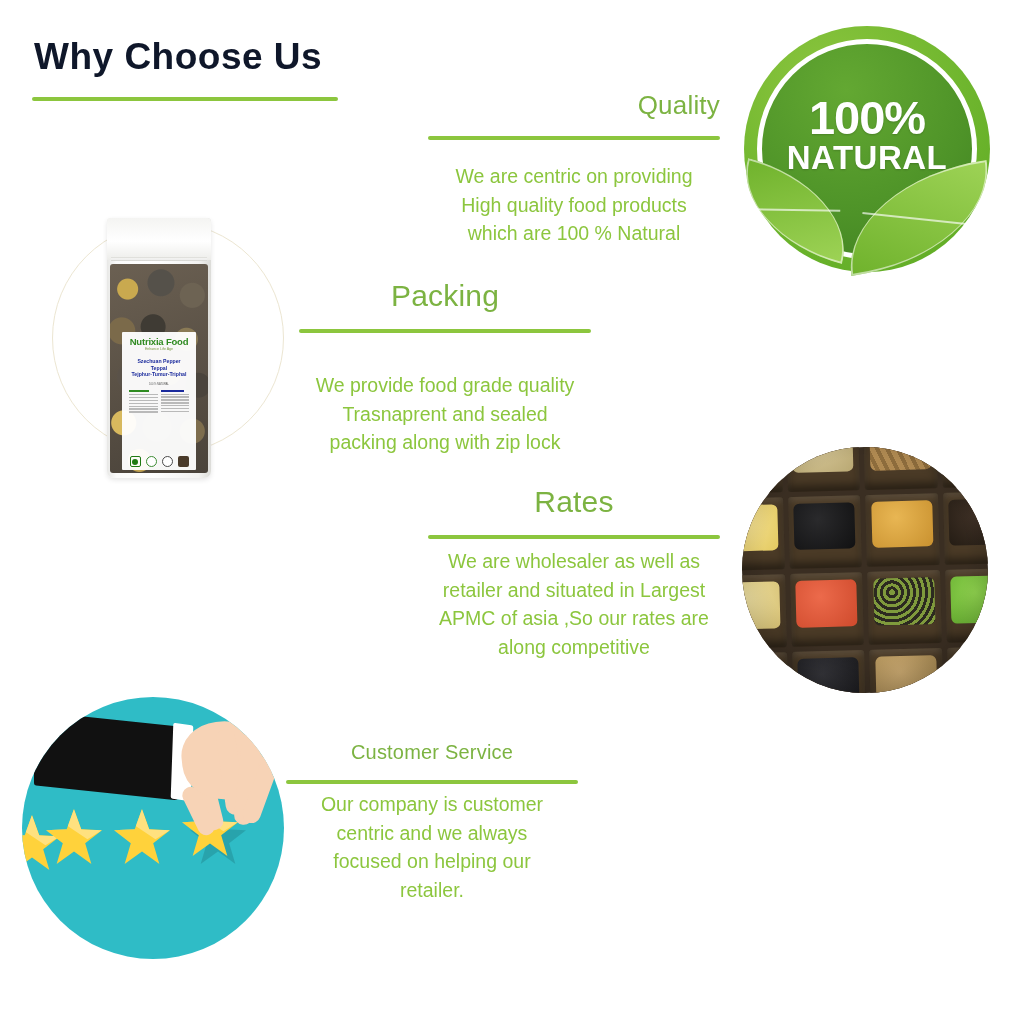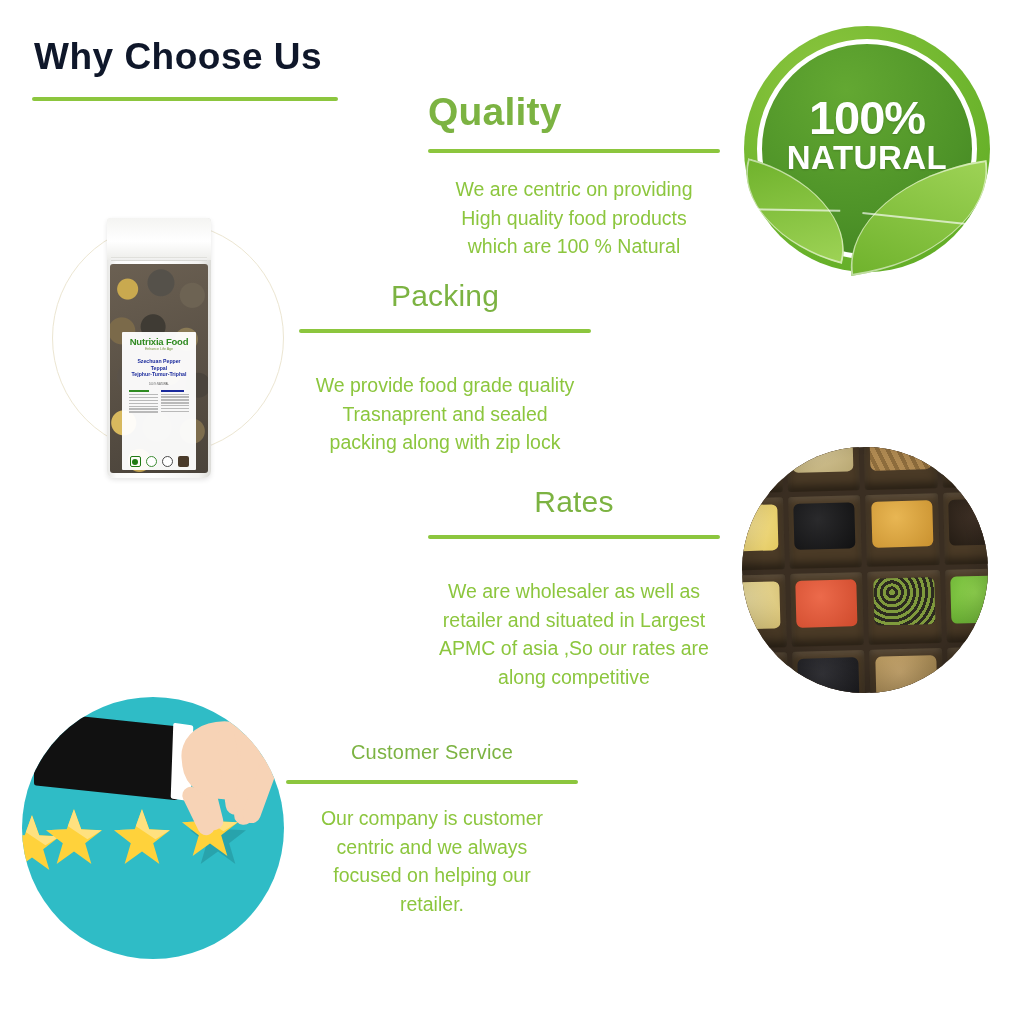--- a/index.html
+++ b/index.html
@@ -306,21 +306,21 @@
 <body>
 
 <div id="page">
 
   <div id="heading">
     <div class="htxt">Why Choose Us</div>
     <div class="hrule"></div>
   </div>
 
   <div class="section" style="left:428px; top:92px; width:292px;">
-    <div class="sec-title" style="font-size:39px; text-align:left;font-weight:bold;">Quality</div>
+    <div class="sec-title" style="font-size:26px; text-align:right;">Quality</div>
     <div class="sec-rule" style="margin-top:18px; width:292px;"></div>
     <div class="sec-body" style="margin-top:22px;">
       <div>We are centric on providing</div>
       <div>High quality food products</div>
       <div>which are 100 % Natural</div>
     </div>
   </div>
 
   <div class="section" style="left:299px; top:281px; width:292px;">
     <div class="sec-title" style="font-size:30px; text-align:center;">Packing</div>
@@ -328,32 +328,32 @@
     <div class="sec-body" style="margin-top:38px;">
       <div>We provide food grade quality</div>
       <div>Trasnaprent and sealed</div>
       <div>packing along with zip lock</div>
     </div>
   </div>
 
   <div class="section" style="left:428px; top:487px; width:292px;">
     <div class="sec-title" style="font-size:30px; text-align:center;">Rates</div>
     <div class="sec-rule" style="margin-top:18px; width:292px;"></div>
-    <div class="sec-body" style="margin-top:38px;">
+    <div class="sec-body" style="margin-top:8px;">
       <div>We are wholesaler as well as</div>
       <div>retailer and situated in Largest</div>
       <div>APMC of asia ,So our rates are</div>
       <div>along competitive</div>
     </div>
   </div>
 
   <div class="section" style="left:286px; top:742px; width:292px;">
     <div class="sec-title" style="font-size:20px; text-align:center;">Customer Service</div>
     <div class="sec-rule" style="margin-top:18px; width:292px;"></div>
-    <div class="sec-body" style="margin-top:20px;">
+    <div class="sec-body" style="margin-top:6px;">
       <div>Our company is customer</div>
       <div>centric and we always</div>
       <div>focused on helping our</div>
       <div>retailer.</div>
     </div>
   </div>
 
   <div id="pouch-circle"></div>
   <div id="pouch">
     <div class="pouch-body">

